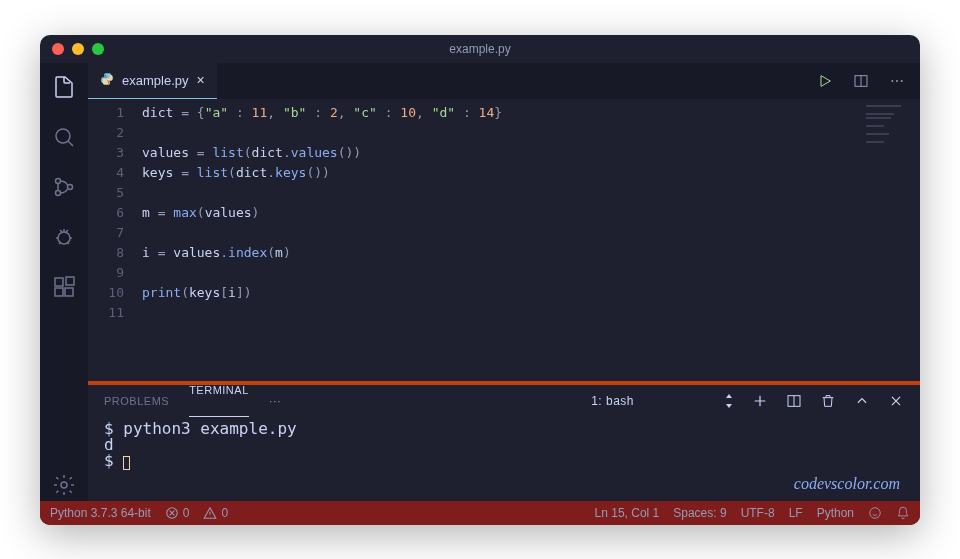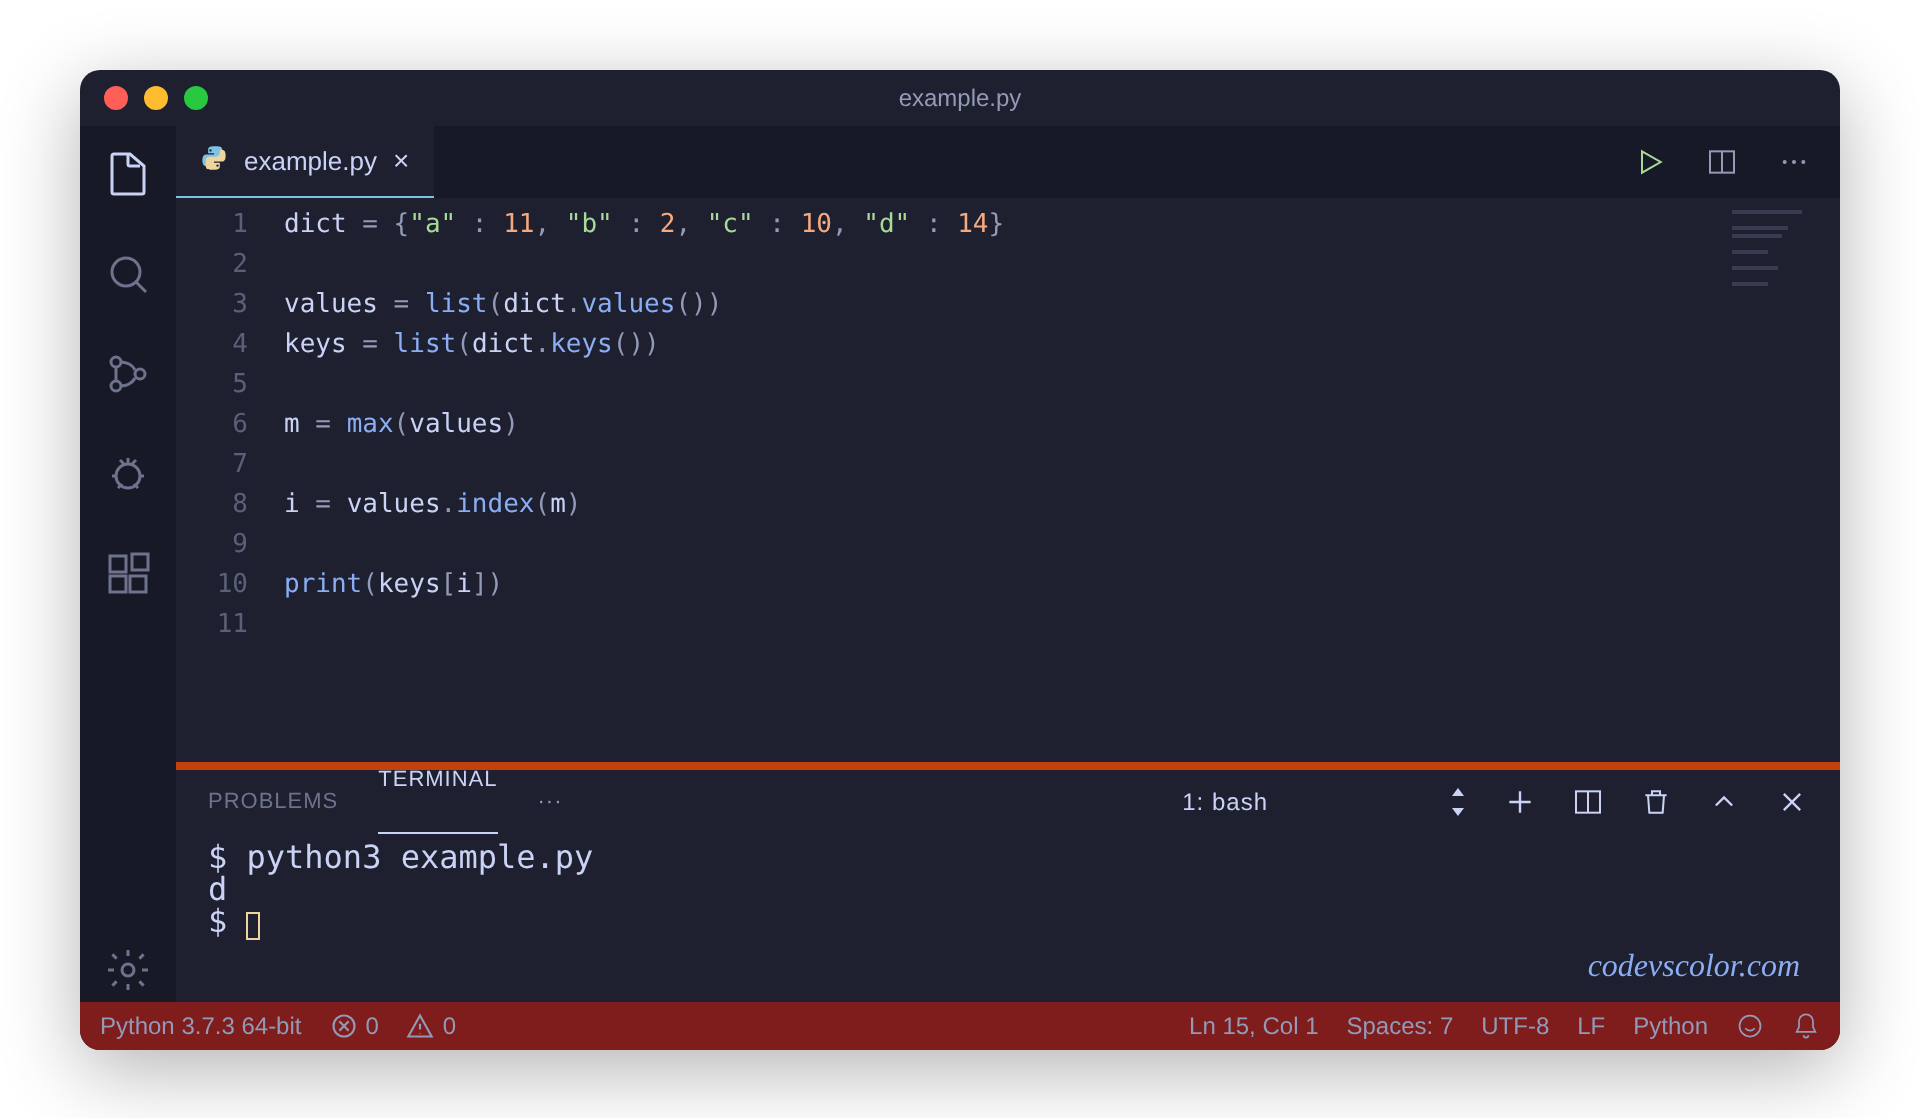--- a/index.html
+++ b/index.html
@@ -404,21 +404,21 @@
     </span>
     <span class="sb-i">
       <svg width="14" height="14" viewBox="0 0 24 24" fill="none" stroke="currentColor" stroke-width="1.8">
           <path d="M12 3l10 18H2L12 3z"></path>
           <path d="M12 10v5M12 18v.5"></path>
         </svg>
       <span>0</span>
     </span>
     <div class="sb-right">
       <span class="sb-i">Ln 15, Col 1</span>
-      <span class="sb-i">Spaces: 7</span>
+      <span class="sb-i">Spaces: 9</span>
       <span class="sb-i">UTF-8</span>
       <span class="sb-i">LF</span>
       <span class="sb-i">Python</span>
       <span class="sb-i">
         <svg width="14" height="14" viewBox="0 0 24 24" fill="none" stroke="currentColor" stroke-width="1.5">
             <circle cx="12" cy="12" r="9"></circle>
             <path d="M8 14s1.5 2 4 2 4-2 4-2M9 9h.01M15 9h.01"></path>
           </svg>
       </span>
       <span class="sb-i">

